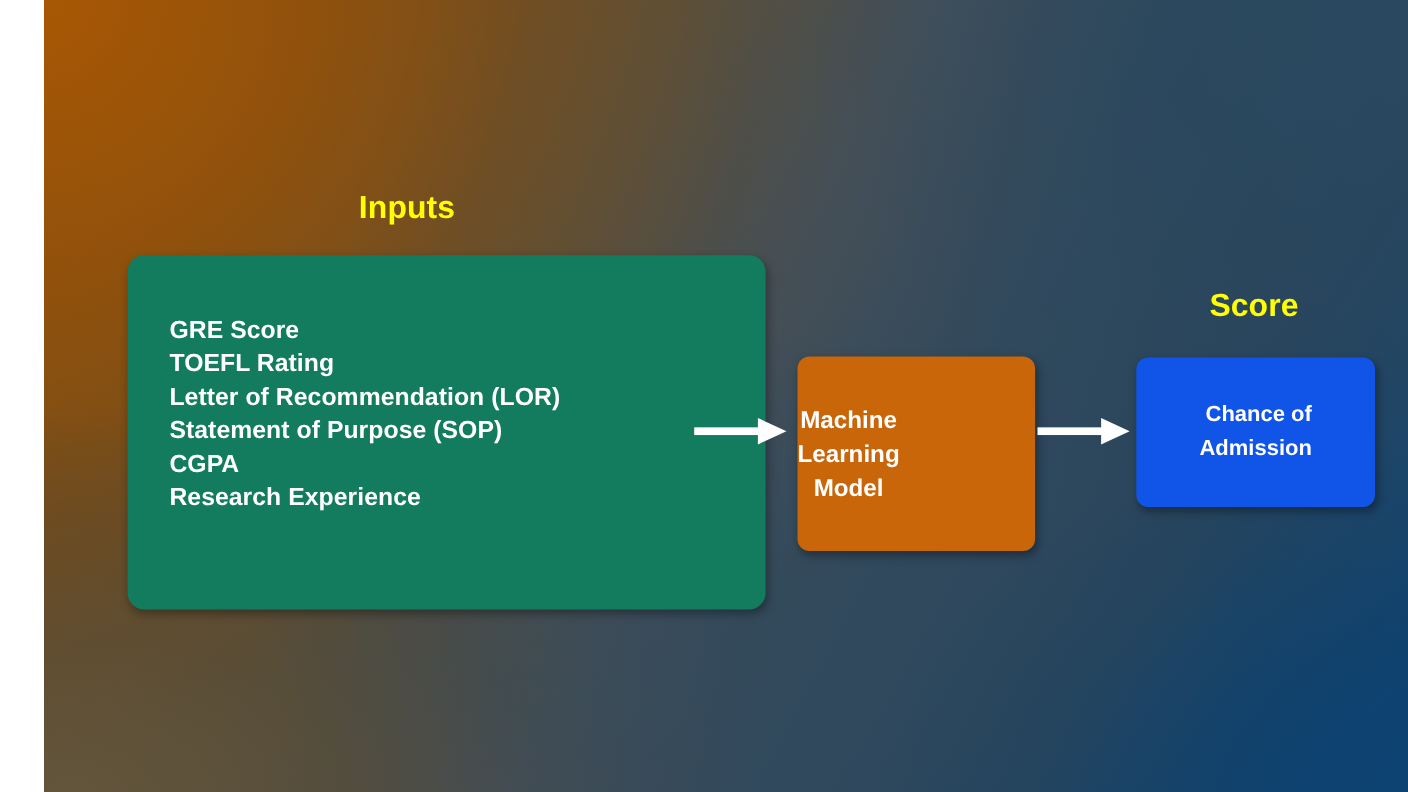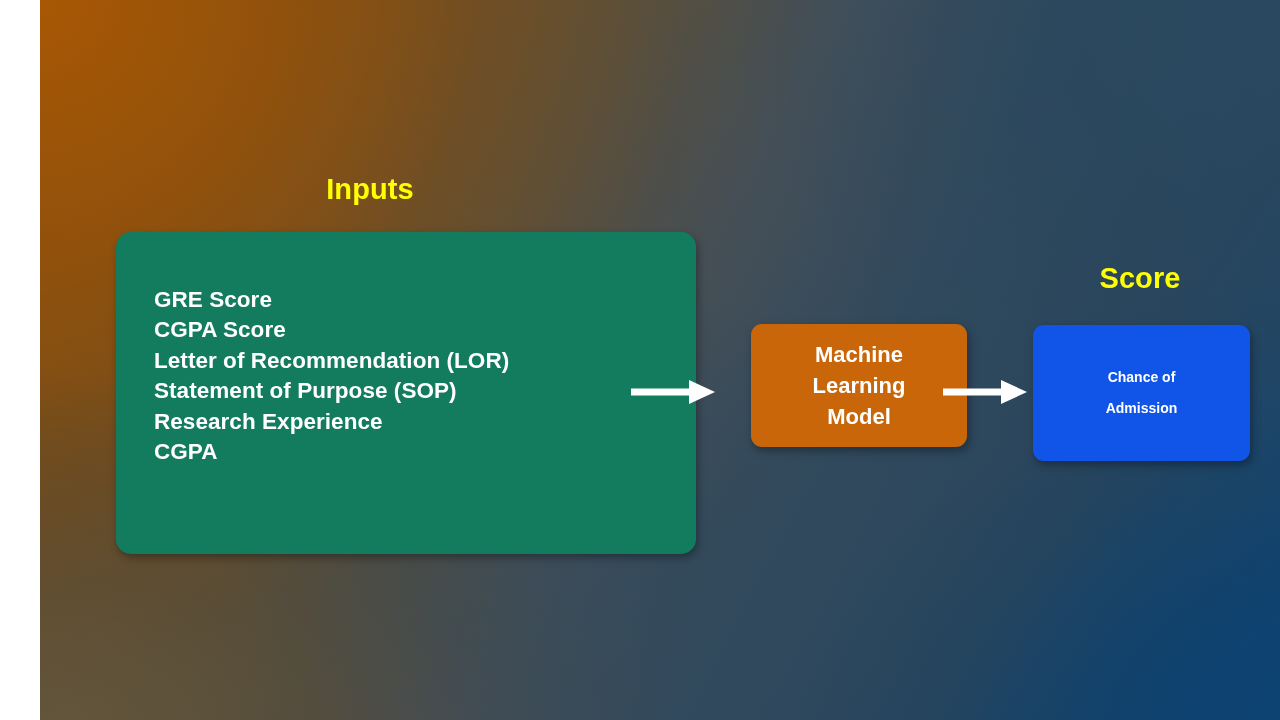--- a/index.html
+++ b/index.html
@@ -113,30 +113,29 @@
     color: #ffffff;
     font-weight: bold;
     font-size: 22.5px;
     line-height: 30.4px;
     white-space: nowrap;
     letter-spacing: 0.05px;
   }
 
   
   .model-box {
-    left: 711px;
+    left: 685px;
     top: 324px;
     width: 216px;
-    height: 123px;
+    height: 177px;
     background: #c86609;
     border-radius: 11px;
     box-shadow: 2px 4px 8px rgba(0,0,0,0.34);
     display: flex;
     align-items: center;
-    justify-content: center;
   }
   .model-box .node-text {
     color: #ffffff;
     font-weight: bold;
     font-size: 22px;
     line-height: 31px;
     text-align: center;
     white-space: pre-line;
   }
 
@@ -149,23 +148,23 @@
     background: #1155e8;
     border-radius: 11px;
     box-shadow: 2px 4px 8px rgba(0,0,0,0.34);
     display: flex;
     align-items: center;
     justify-content: center;
   }
   .output-box .node-text {
     color: #ffffff;
     font-weight: bold;
-    font-size: 14px;
+    font-size: 20px;
     line-height: 31px;
-    text-align: center;
+    text-align: right;
     white-space: pre-line;
   }
 
   
   .arrow {
     position: absolute;
     height: 40px;
   }
   .arrow svg { display: block; }
 </style>
@@ -179,25 +178,25 @@
   <div class="bg-layer bg-bl"></div>
   <div class="bg-layer bg-tr"></div>
   <div class="bg-layer bg-br"></div>
   <div class="bg-layer bg-center"></div>
 
   <div class="section-label" style="left:230px; top:175px; width:200px;">Inputs</div>
 
   <div class="node inputs-box">
     <ul class="inputs-list">
       <li>GRE Score</li>
-      <li>CGPA Score</li>
+      <li>TOEFL Rating</li>
       <li>Letter of Recommendation (LOR)</li>
       <li>Statement of Purpose (SOP)</li>
+      <li>CGPA</li>
       <li>Research Experience</li>
-      <li>CGPA</li>
     </ul>
   </div>
 
   <div class="arrow" style="left:591px; top:372px; width:88px;">
     <svg width="88" height="40" viewBox="0 0 88 40" aria-hidden="true">
       <rect x="0" y="16.5" width="64" height="7" fill="#ffffff"></rect>
       <polygon points="58,8 84,20 58,32" fill="#ffffff"></polygon>
     </svg>
   </div>
 

